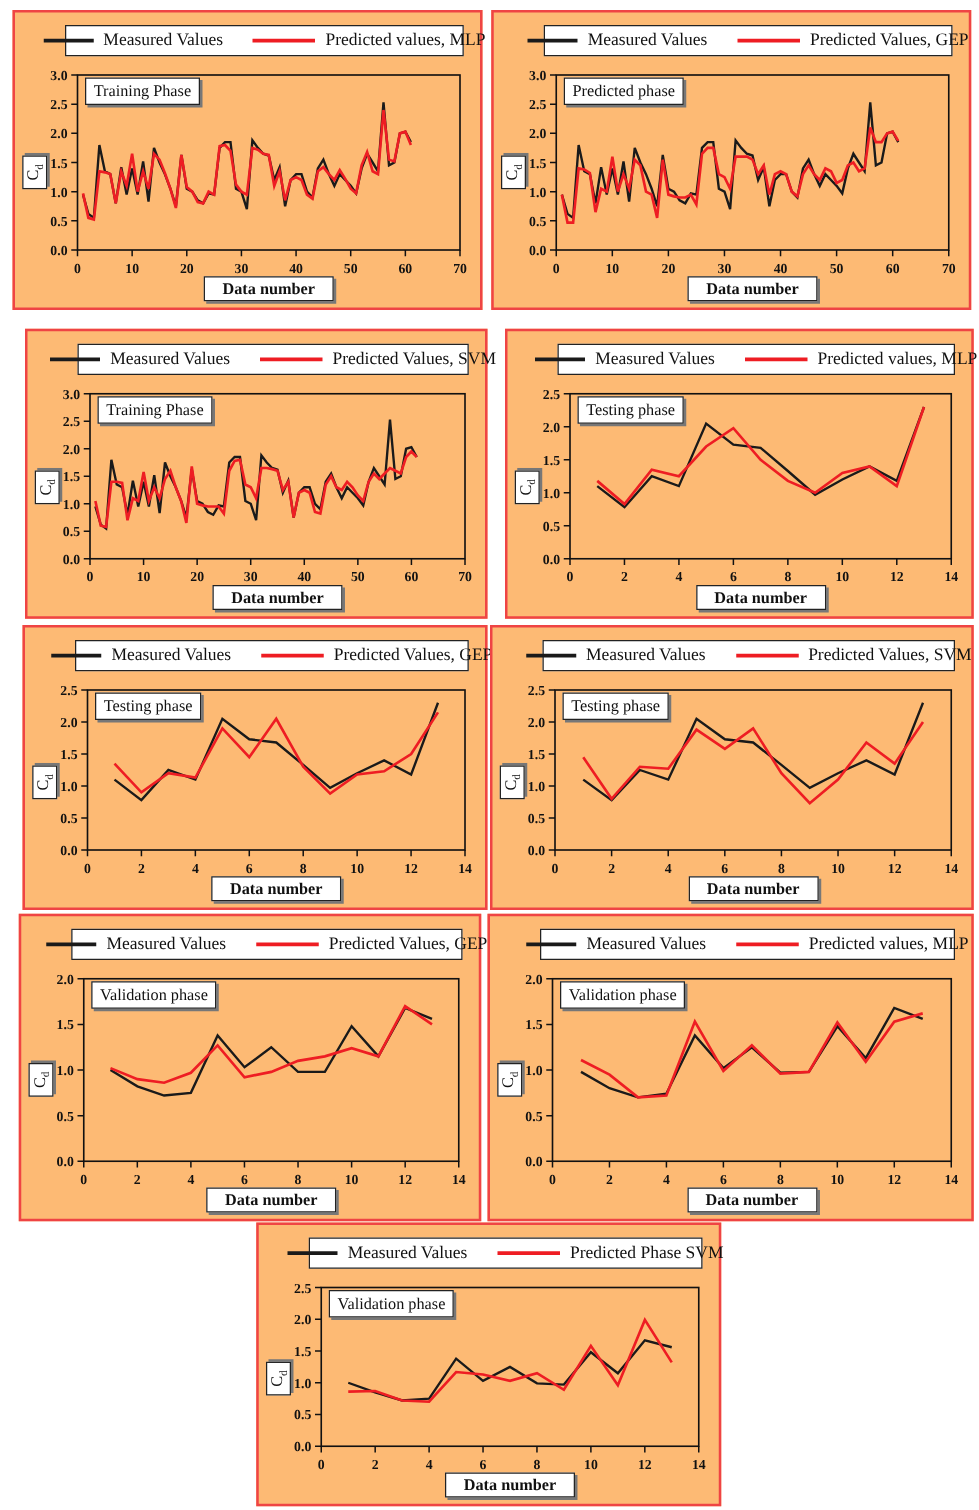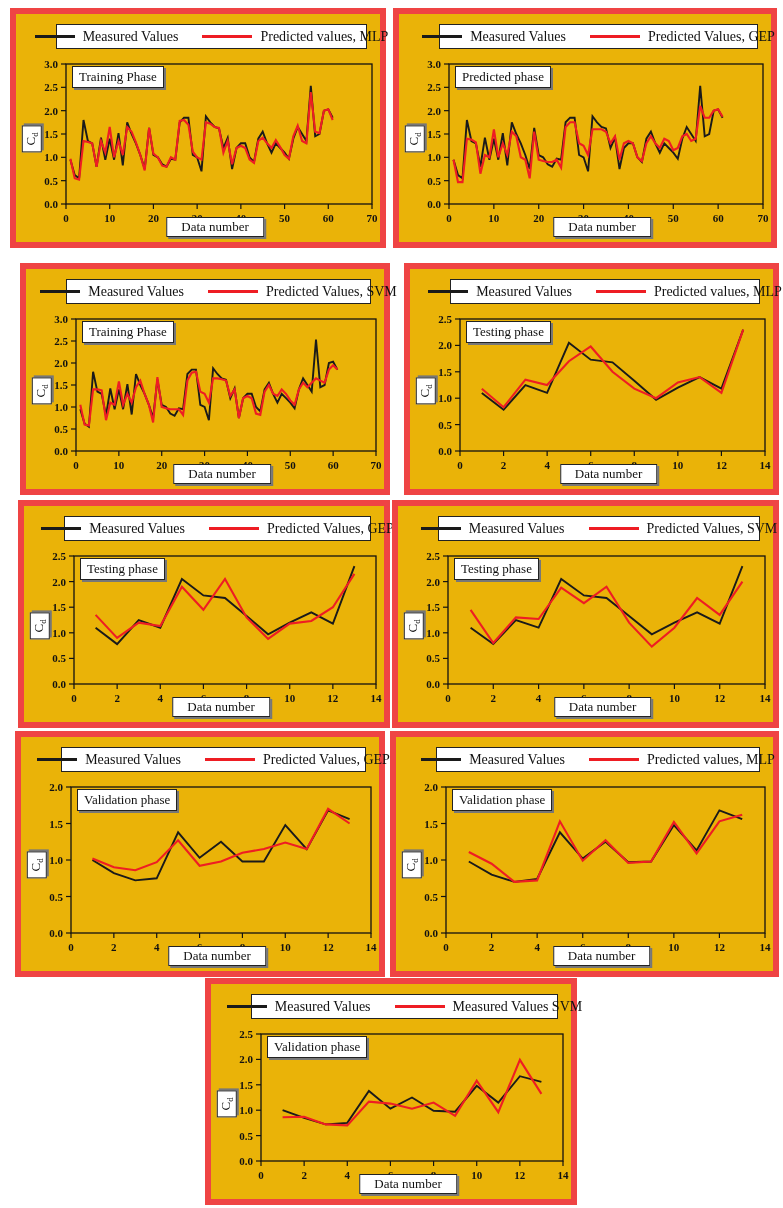--- a/index.html
+++ b/index.html
@@ -1,32 +1,32 @@
 <!DOCTYPE html>
 <html><head>
 <meta charset="utf-8">
 <style>
   html,body{margin:0;padding:0;background:#ffffff;}
   body{width:783px;height:1208px;position:relative;font-family:"Liberation Serif",serif;color:#111;}
   .canvas{position:absolute;inset:0;background:#fff;}
-  .chart-box{position:absolute;background:#eab308;border:6px solid #ef4444;box-sizing:border-box;}
+  .chart-box{position:absolute;background:#fdba74;border:2px solid #ef4444;box-sizing:border-box;}
   .legend{position:absolute;top:10px;left:40px;right:13px;height:25px;border:1.6px solid #222;
           display:flex;align-items:center;justify-content:center;gap:24px;background:#fff;box-sizing:border-box;}
   .leg-item{display:flex;align-items:center;gap:8px;font-size:14px;white-space:nowrap;}
   .leg-line{display:inline-block;height:3px;}
   .leg-line.black{width:40px;background:#1a1a1a;}
   .leg-line.red{width:50px;background:#ee1d23;}
   .plot{position:absolute;top:40px;left:0;right:0;bottom:0;}
   .plot svg{position:absolute;inset:0;}
   svg text{font-family:"Liberation Serif",serif;font-weight:700;font-size:11px;fill:#111;}
   .phase-box{position:absolute;left:56px;top:12px;border:1.4px solid #222;background:#fff;
              padding:2px 6px;font-size:13px;box-shadow:2px 2px 0 #777;white-space:nowrap;}
   .xlabel-box{position:absolute;bottom:5px;left:50%;transform:translateX(calc(-50% + 17px));
               border:1.4px solid #222;background:#fff;padding:1px 14px;font-size:13px;
-              box-shadow:2px 2px 0 #777;white-space:nowrap;}
+              box-shadow:2px 2px 0 #777;white-space:nowrap;font-weight:bold;}
   .ylabel-box{position:absolute;left:2px;top:40%;transform:rotate(-90deg);transform-origin:center;
               border:1.4px solid #222;background:#fff;padding:0 6px;font-size:13px;
               box-shadow:2px 2px 0 #777;}
   .ylabel-box sub{font-size:9px;}
 </style>
 </head>
 <body>
 
 <div class="canvas">
 
@@ -441,21 +441,21 @@
   </div>
 
   <div class="chart-box" style="left:205px;top:978px;width:372px;height:227px;">
     <div class="legend">
       <span class="leg-item">
           <span class="leg-line black"></span>
           <span>Measured Values</span>
         </span>
       <span class="leg-item">
           <span class="leg-line red"></span>
-          <span>Measured Values SVM</span>
+          <span>Predicted Phase SVM</span>
         </span>
     </div>
     <div class="plot">
       <svg width="368" height="183" viewBox="0 0 368 183">
           <rect x="50" y="10" width="302" height="127" fill="none" stroke="#111" stroke-width="1.3"></rect>
           <line x1="45" y1="137" x2="50" y2="137" stroke="#111" stroke-width="1.2"></line>
           <text x="42" y="141" text-anchor="end">0.0</text>
           <line x1="45" y1="111.6" x2="50" y2="111.6" stroke="#111" stroke-width="1.2"></line>
           <text x="42" y="115.6" text-anchor="end">0.5</text>
           <line x1="45" y1="86.19999999999999" x2="50" y2="86.19999999999999" stroke="#111" stroke-width="1.2"></line>

